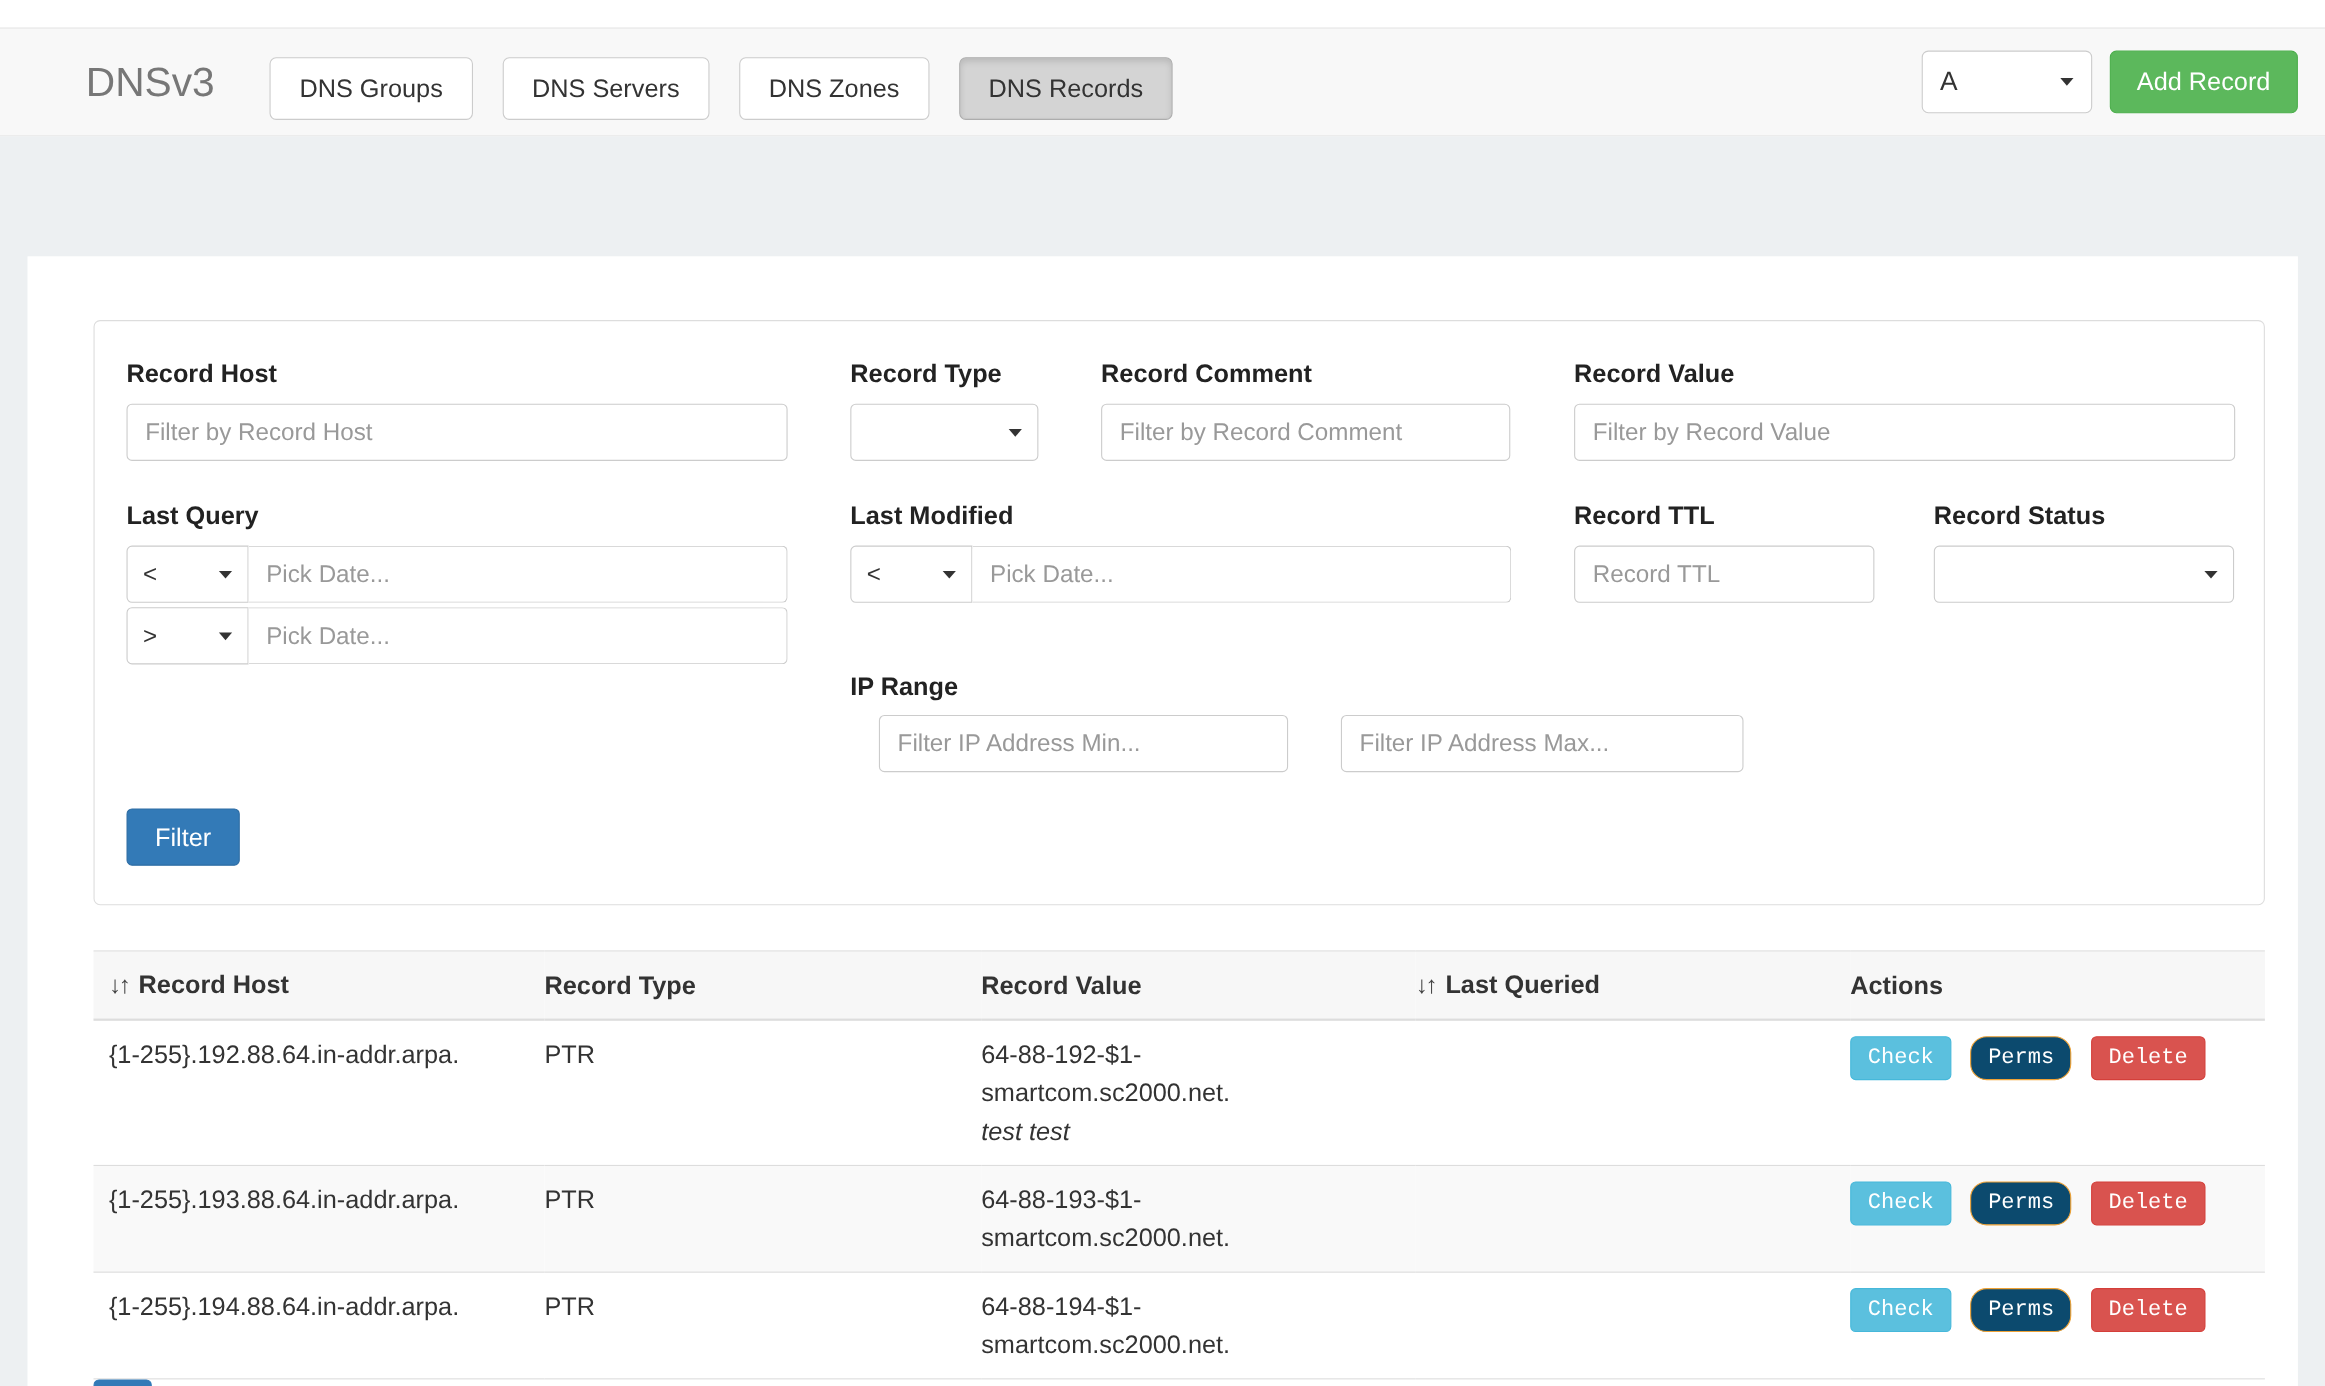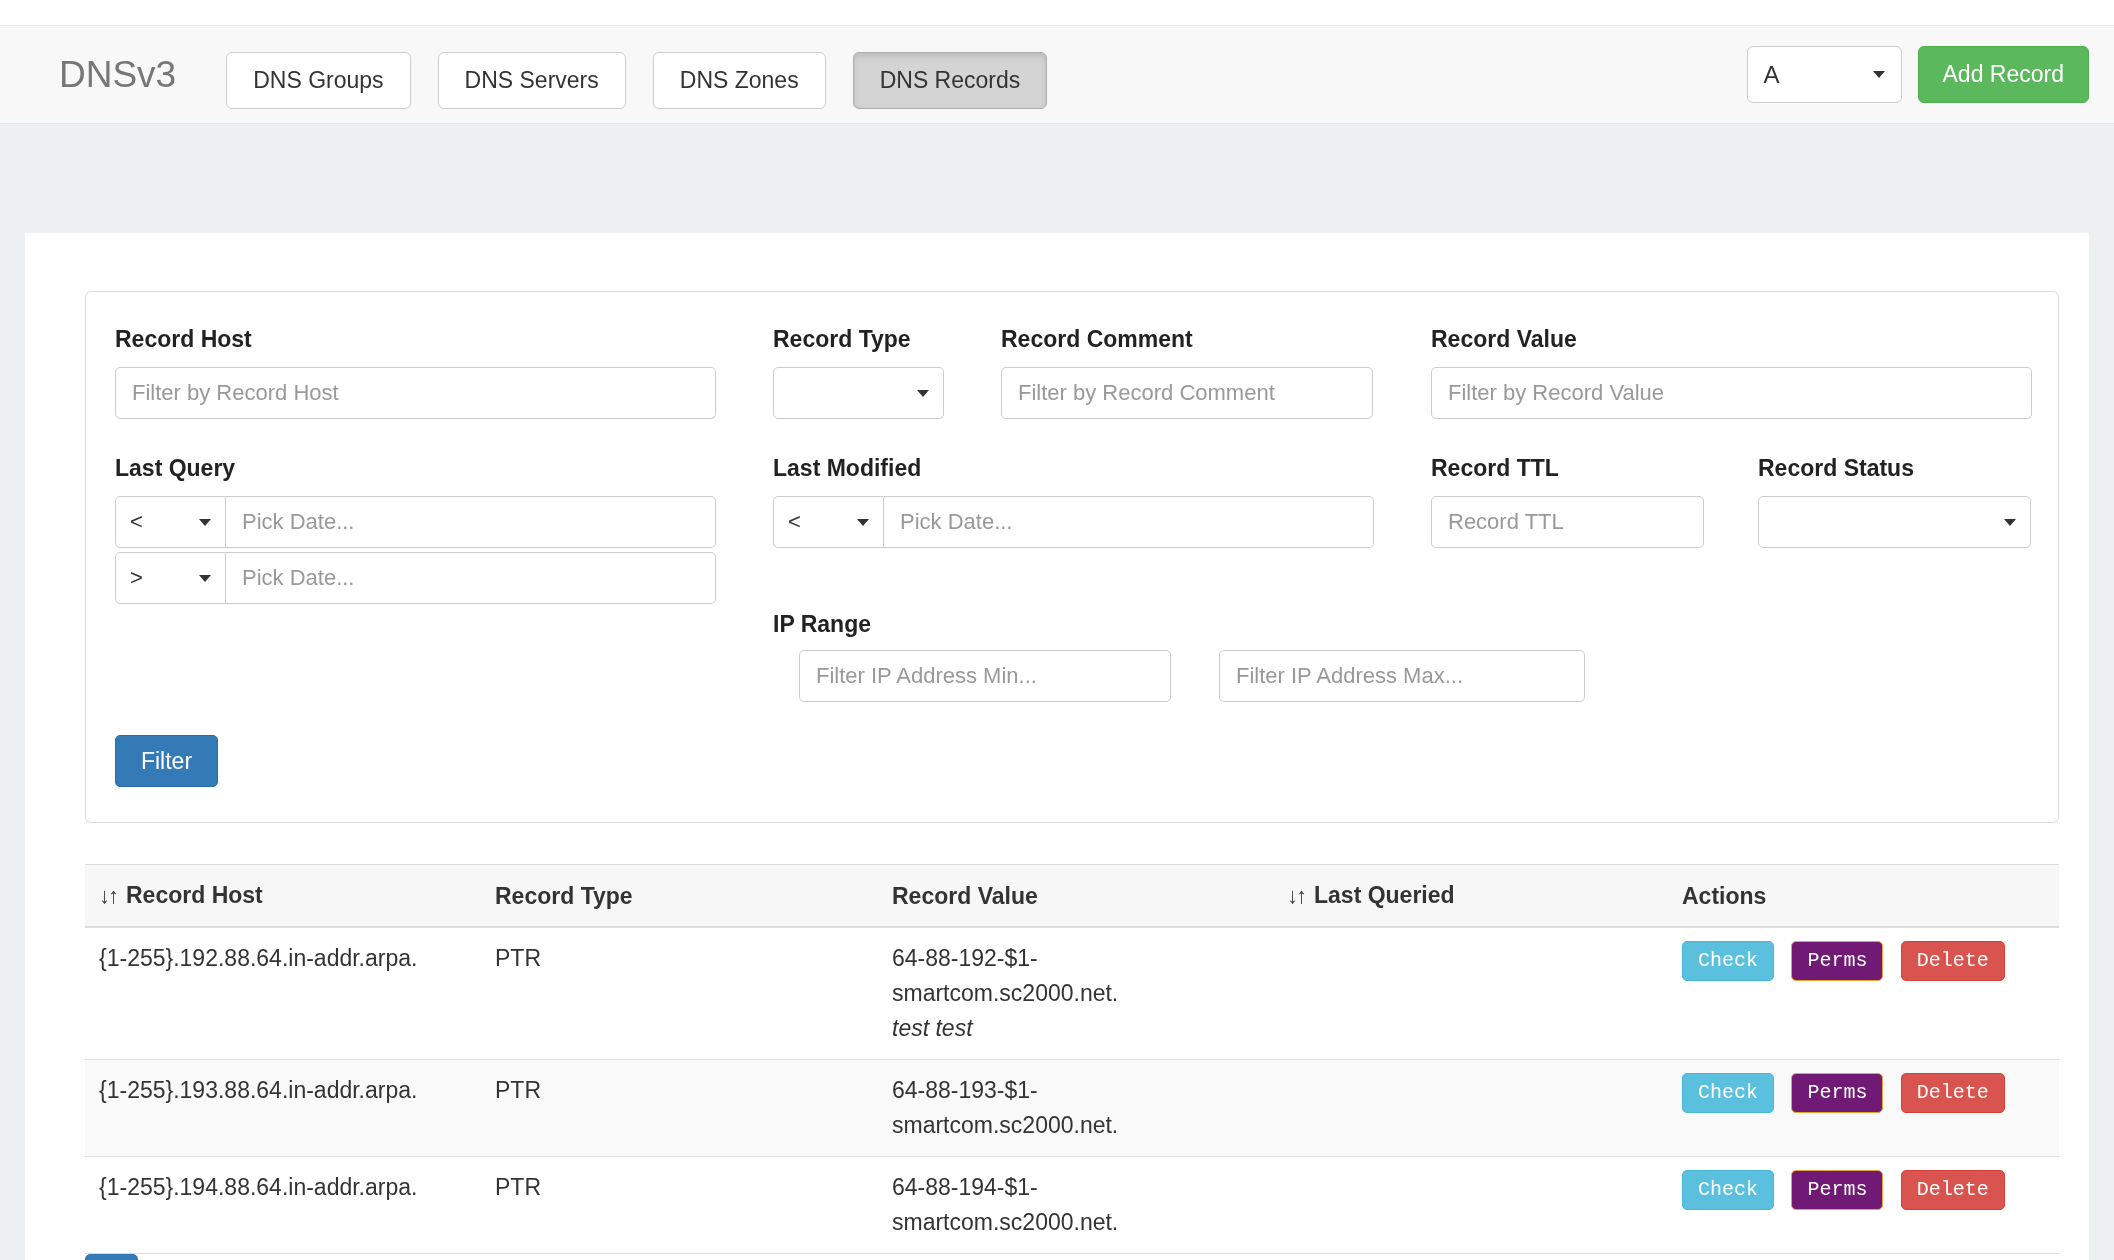--- a/index.html
+++ b/index.html
@@ -8,21 +8,21 @@
     position:relative; overflow:hidden; background:#fff;
     font-family:"Liberation Sans", sans-serif; color:#333;
   }
 
   
   .navbar {
     position:absolute; top:25px; left:0; right:0; height:99px;
     background:#f8f8f8; border-top:1px solid #e7e7e7; border-bottom:1px solid #e7e7e7;
     display:flex; align-items:center;
   }
-  .brand { margin-left:59px; font-size:37px; color:#777; cursor:pointer;text-align:center; }
+  .brand { margin-left:78px; font-size:37px; color:#777; cursor:pointer;text-align:center; }
   .nav-group { display:flex; gap:27px; margin-left:50px; }
   .nav-btn {
     height:57px; padding:0 26px; font-size:23px; font-family:inherit;
     background:#fff; border:1px solid #ccc; border-radius:6px; color:#333; cursor:pointer;margin-top:12px;
   }
   .nav-btn.active { background:#d4d4d4; border-color:#adadad; box-shadow:inset 0 3px 6px rgba(0,0,0,.125); }
   .nav-right { margin-left:auto; margin-right:25px; display:flex; gap:16px; align-items:center; }
   .select {
     background:#fff; border:1px solid #ccc; border-radius:5px;
     display:flex; align-items:center; justify-content:space-between;
@@ -71,21 +71,21 @@
   th:first-child, td:first-child { padding-left:14px; }
   td { padding:13px 0; border-bottom:1px solid #ddd; vertical-align:top; line-height:35px; }
   tbody tr:nth-child(2) { background:#f9f9f9; }
   .sort { margin-right:9px; letter-spacing:-2px; color:#444; font-size:22px; font-weight:400; }
   .comment { font-style:italic; }
   .act-btn {
     display:inline-block; font-size:20px; font-family:Liberation Mono, monospace; padding:7px 15px; margin-right:11px;
     border-radius:5px; color:#fff; border:1px solid transparent; cursor:pointer; line-height:24px;
   }
   .btn-check  { background:#5bc0de; border-color:#46b8da; }
-  .btn-perms  { background:#701a75; border-color:#eea236; }
+  .btn-perms  { background:#0c4a6e; border-color:#eea236;border-radius:15px; }
   .btn-delete { background:#d9534f; border-color:#d43f3a; }
 
   
   .pagination-sliver {
     position:absolute; left:85px; top:1254px; width:53px; height:30px;
     background:#337ab7; border:1px solid #337ab7; border-radius:5px 5px 0 0; cursor:pointer;
   }
 </style>
 </head>
 <body>

